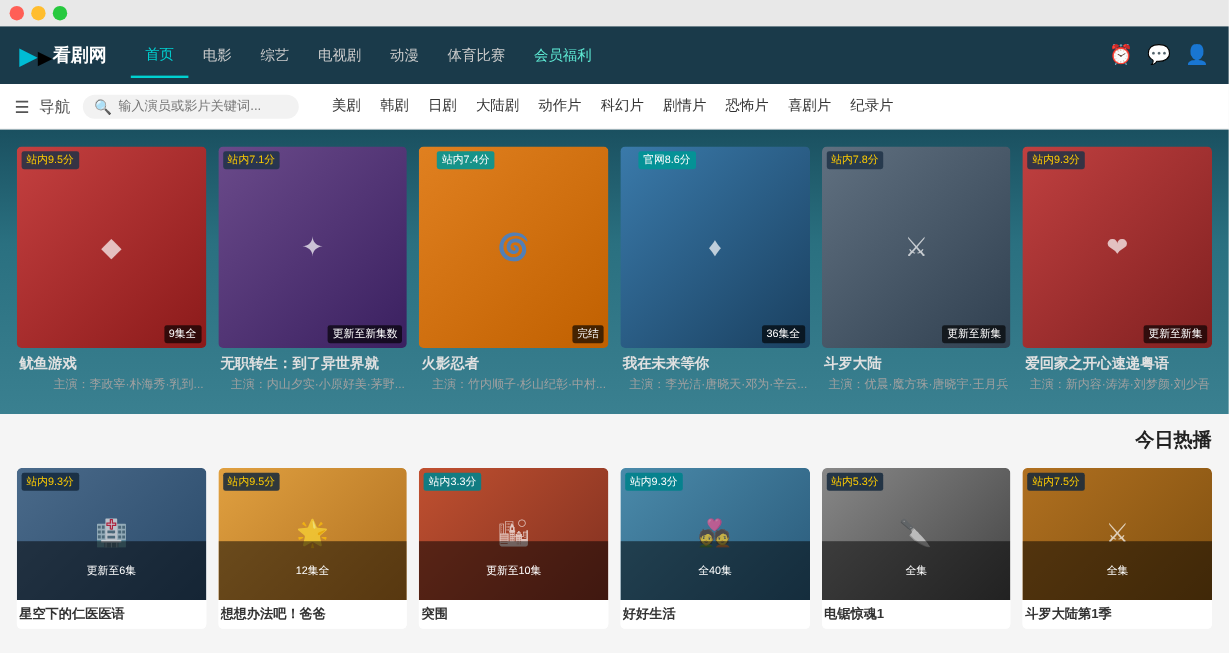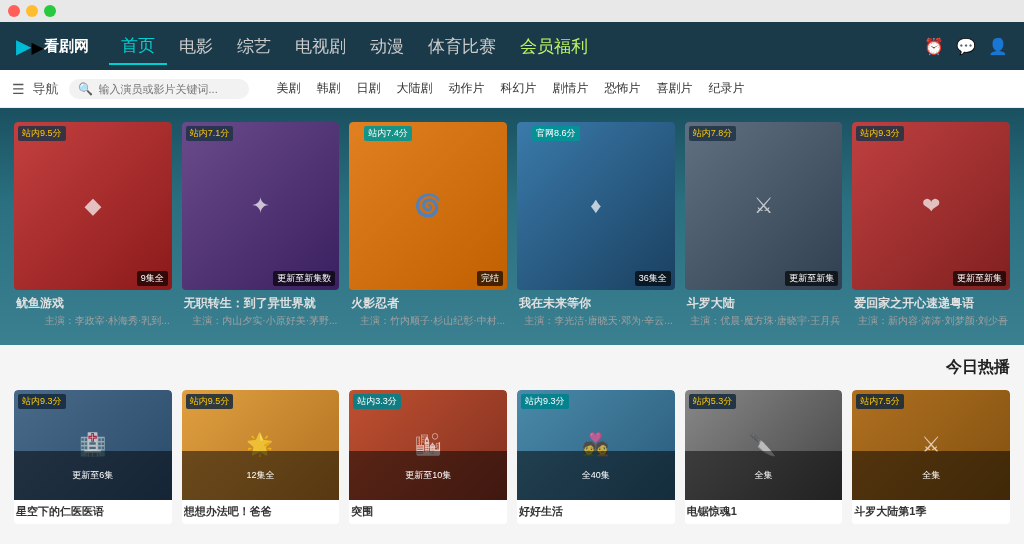--- a/index.html
+++ b/index.html
@@ -59,33 +59,33 @@
       font-weight: bold;
     }
     .nav-items {
       display: flex;
       align-items: center;
       gap: 0;
       flex: 1;
     }
     .nav-item {
       color: #ccc;
-      font-size: 17px;
+      font-size: 12px;
       padding: 2px 12px;
       height: 37px;
       display: flex;
       align-items: center;
       cursor: pointer;
     }
     .nav-item.active {
       color: #00d0d0;
       border-bottom: 2px solid #00d0d0;
     }
     .nav-item.member {
-      color: #bef264;
+      color: #5eead4;
     }
     .header-icons {
       display: flex;
       align-items: center;
       gap: 12px;
       margin-left: auto;
     }
     .header-icon {
       color: #ccc;
       font-size: 16px;

